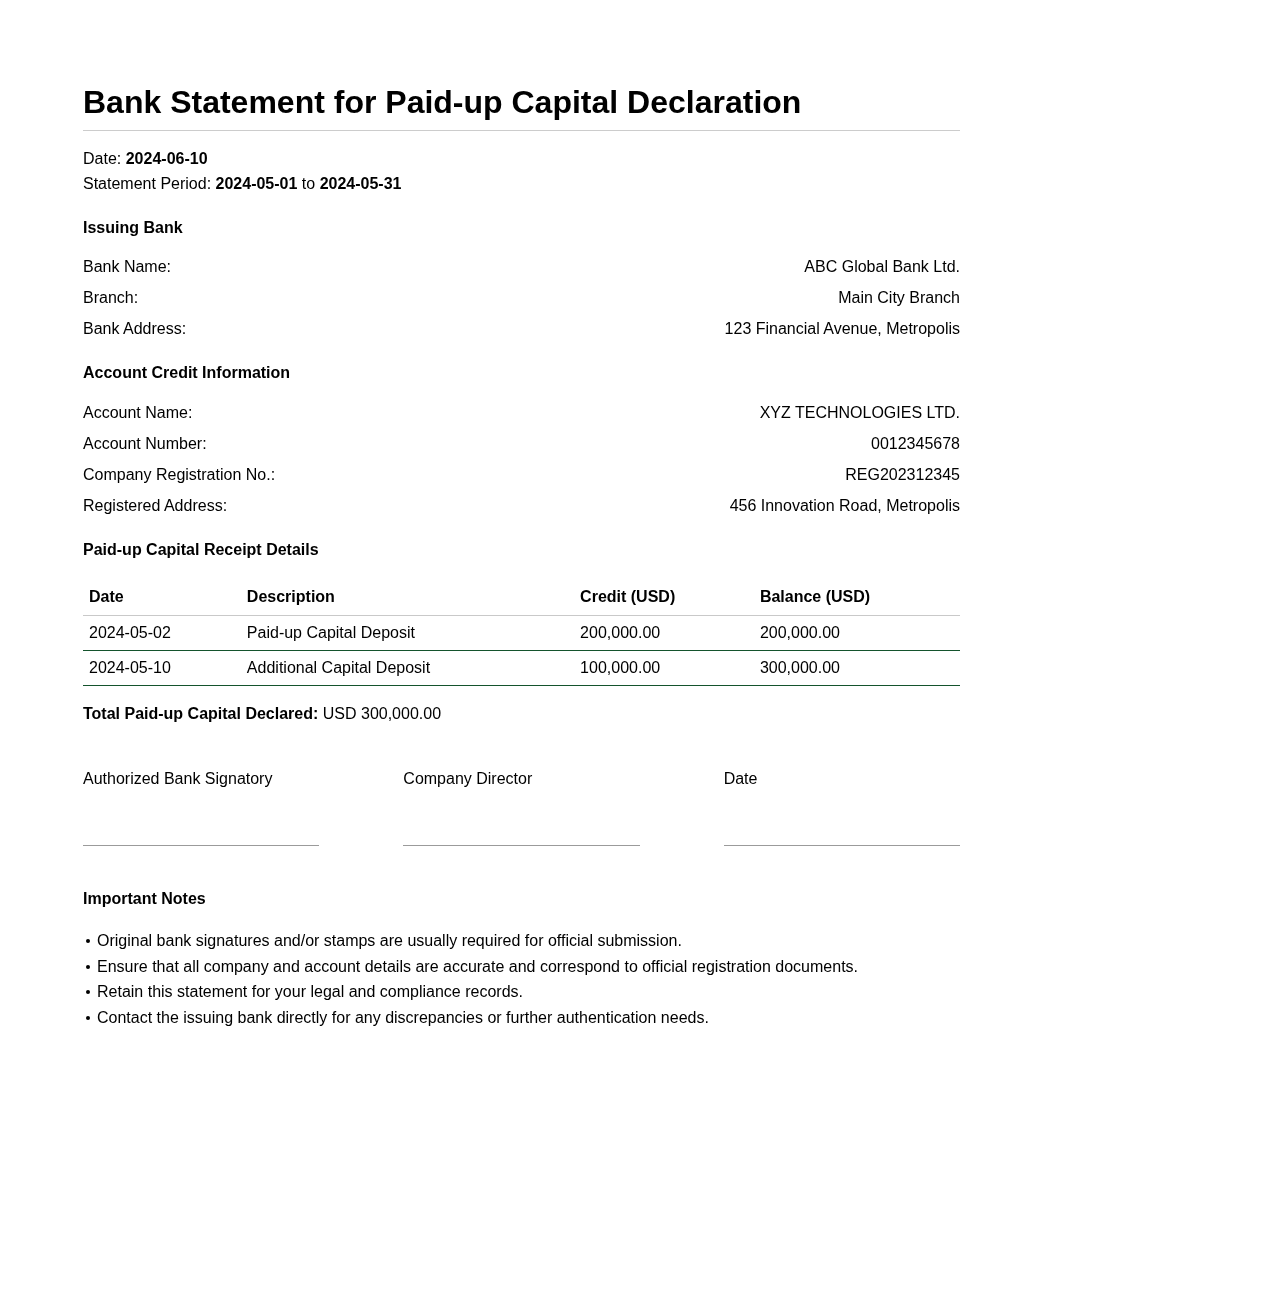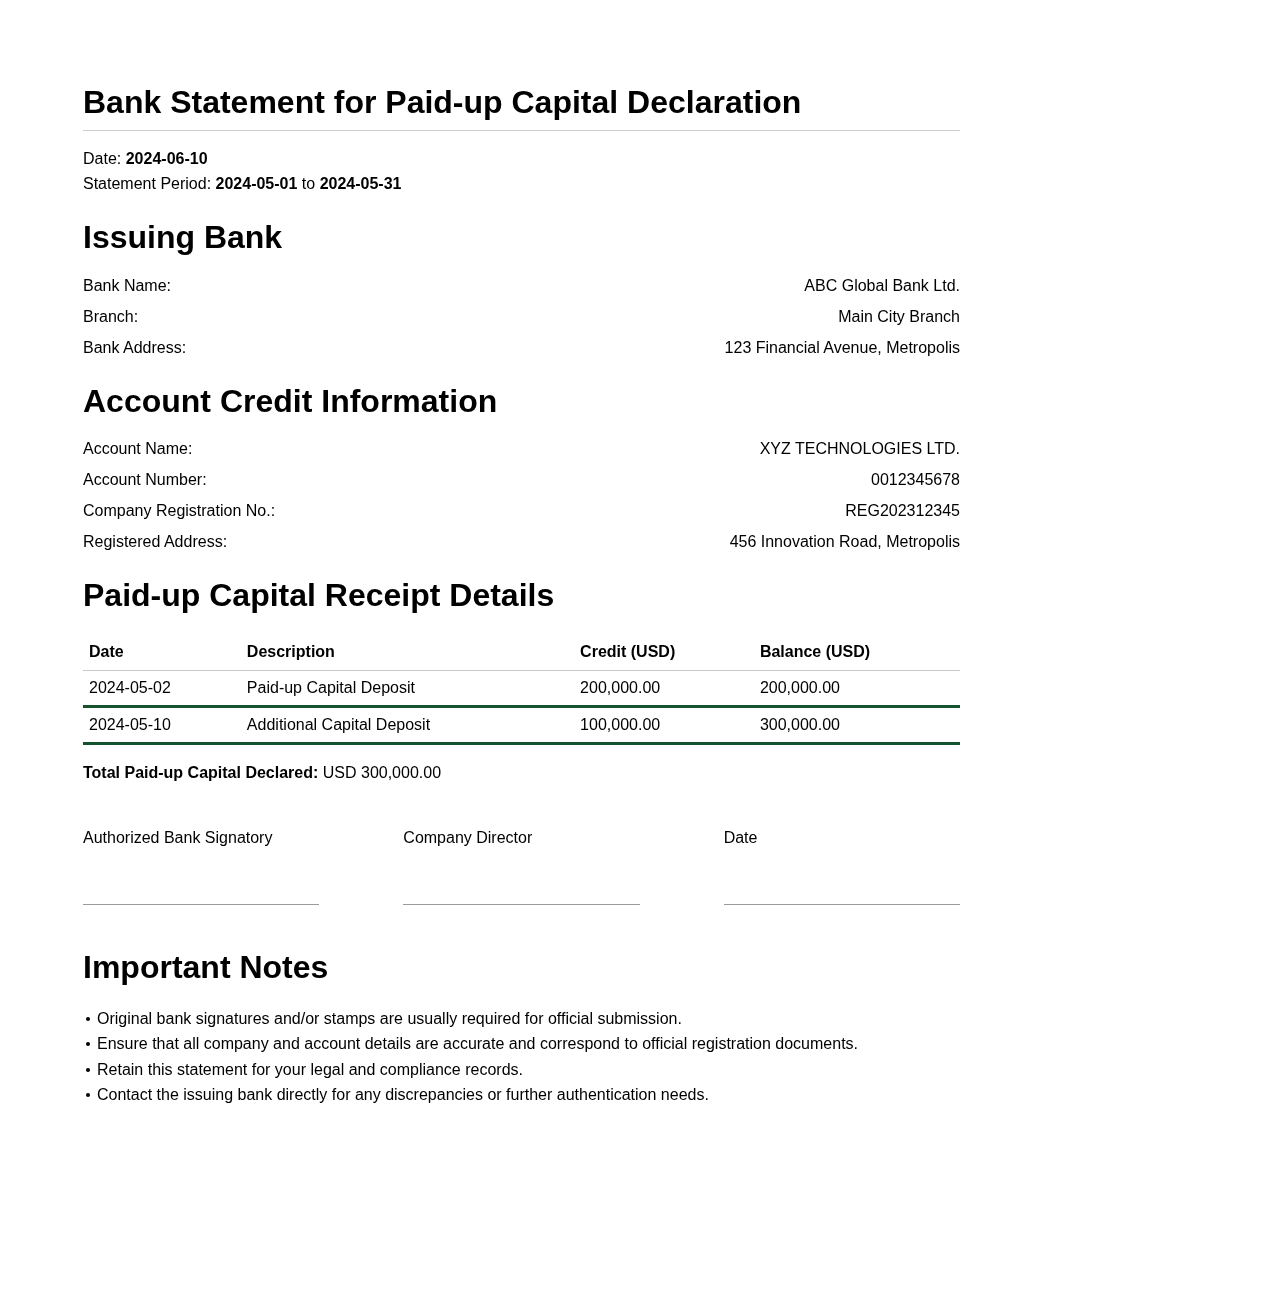--- a/index.html
+++ b/index.html
@@ -19,21 +19,21 @@
     font-weight: bold;
     margin: 0 0 9px 0;
   }
   hr.title-rule {
     border: none;
     border-top: 1px solid #cccccc;
     margin: 0 0 18px 0;
   }
   .meta-line { margin: 0 0 6px 0; line-height: 19px; }
   h2.section-heading {
-    font-size: 32px;
+    font-size: 16px;
     line-height: 1.15;
     font-weight: bold;
     margin: 26px 0 20px 0;
   }
   .kv-row {
     display: flex;
     justify-content: space-between;
     margin-bottom: 12px;
     line-height: 19px;
     align-items: flex-end;
@@ -43,21 +43,21 @@
 
   table.receipts-table { width: 100%; border-collapse: collapse; }
   table.receipts-table th {
     text-align: left;
     font-weight: bold;
     padding: 9px 6px;
     border-bottom: 1px solid #c9c9c9;
   }
   table.receipts-table td {
     padding: 8px 6px;
-    border-bottom: 3px solid #14532d;
+    border-bottom: 1px solid #14532d;
   }
   .total-line { margin: 18px 0 0 0; line-height: 19px; }
 
   .sig-row { display: flex; gap: 84px; margin-top: 46px; }
   .sig-col { width: 290px; }
   .sig-label { line-height: 19px; }
   .sig-line { height: 0; border-bottom: 1px solid #9b9b9b; margin-top: 57px; }
 
   h2.notes-heading { margin-top: 44px; }
   ul.notes-list { margin: 4px 0 0 0; padding: 0; list-style: none; }

